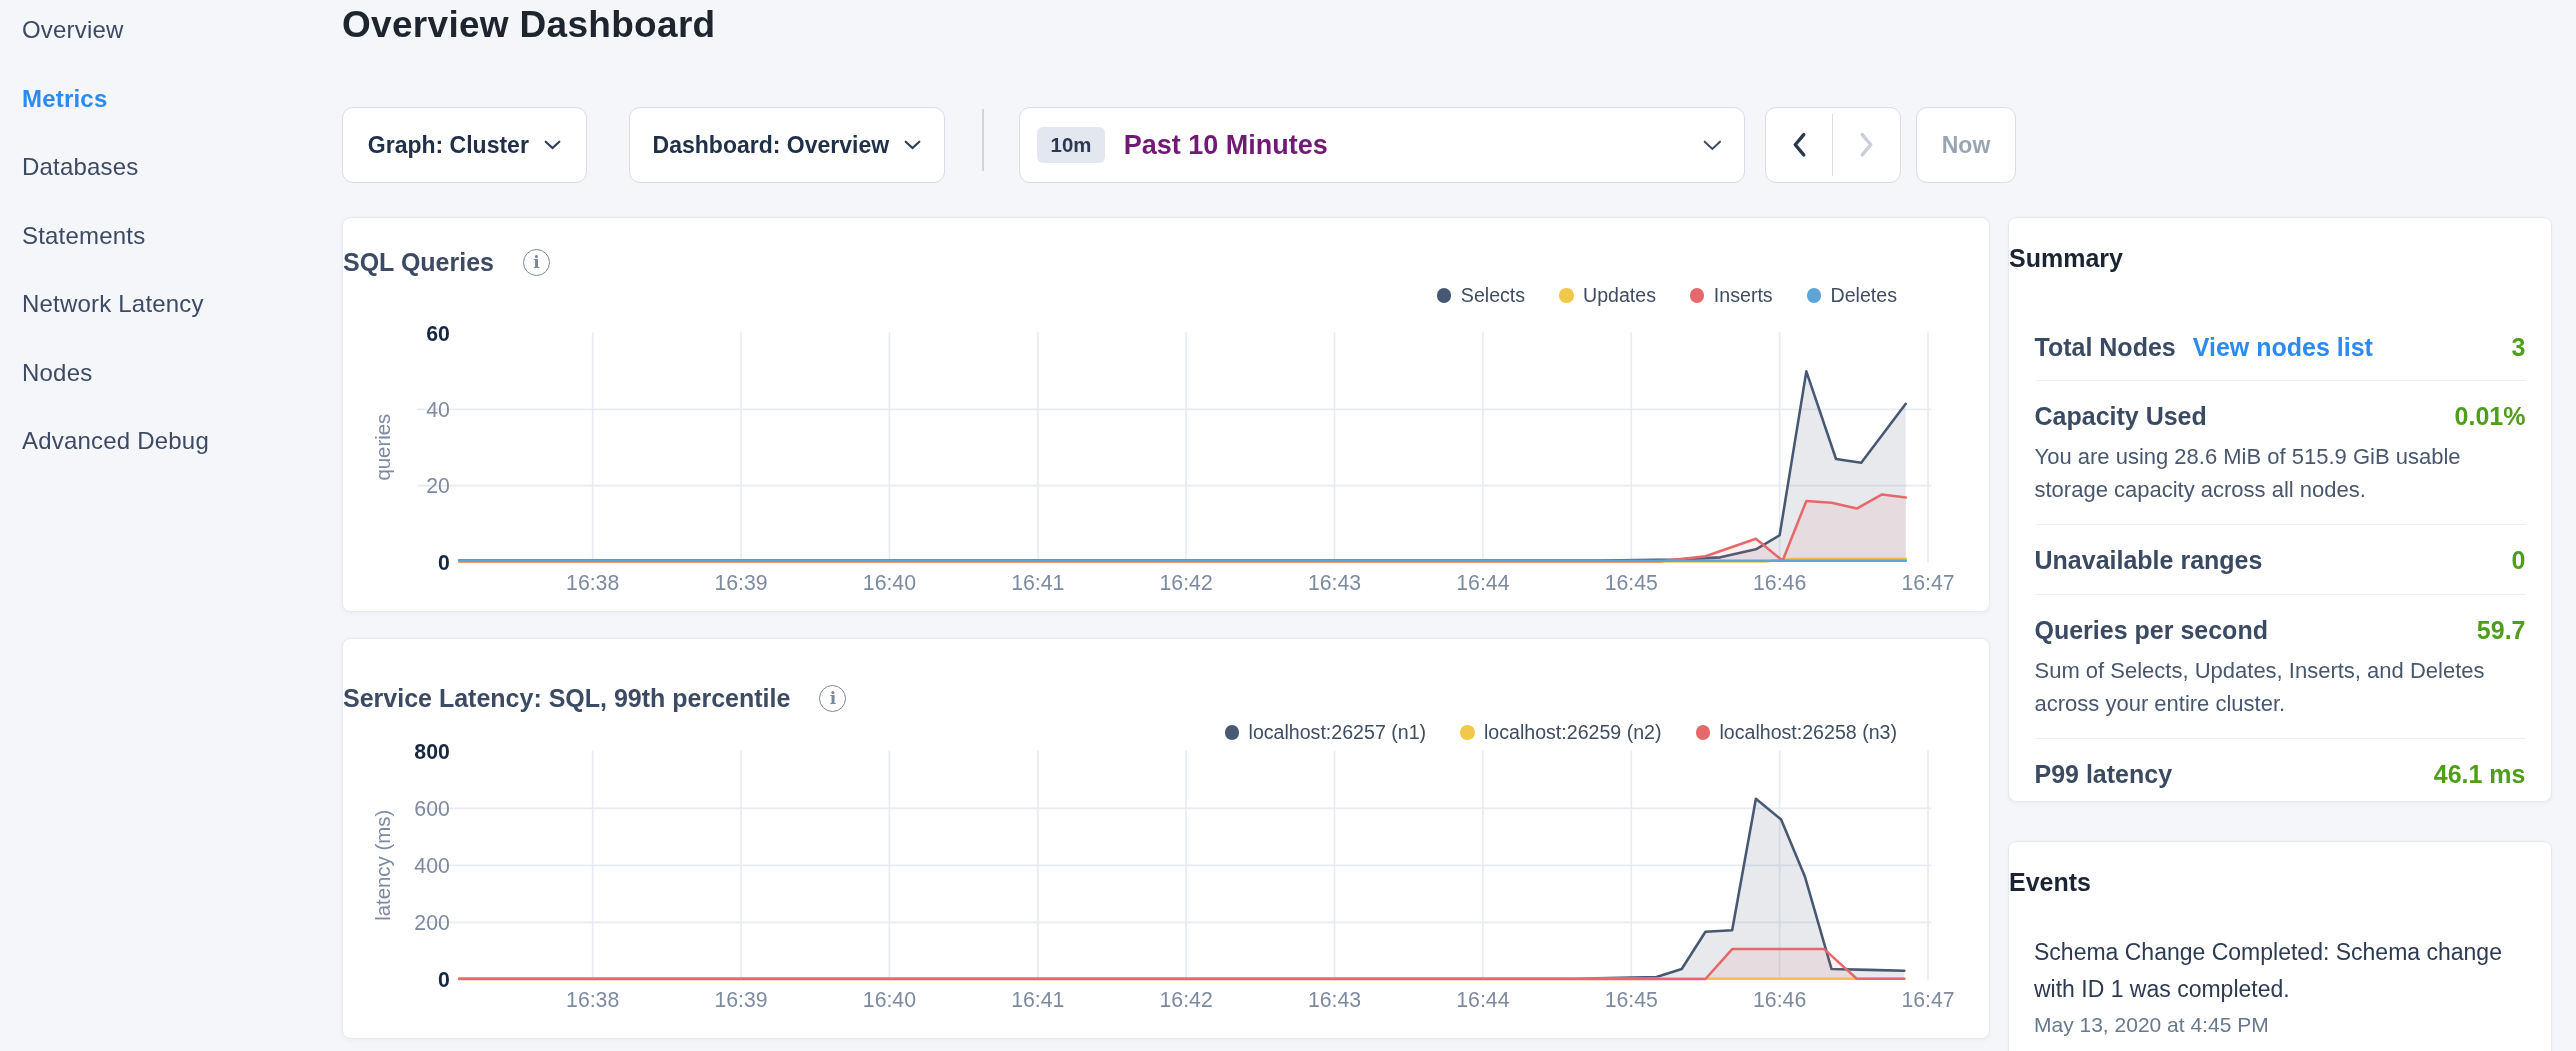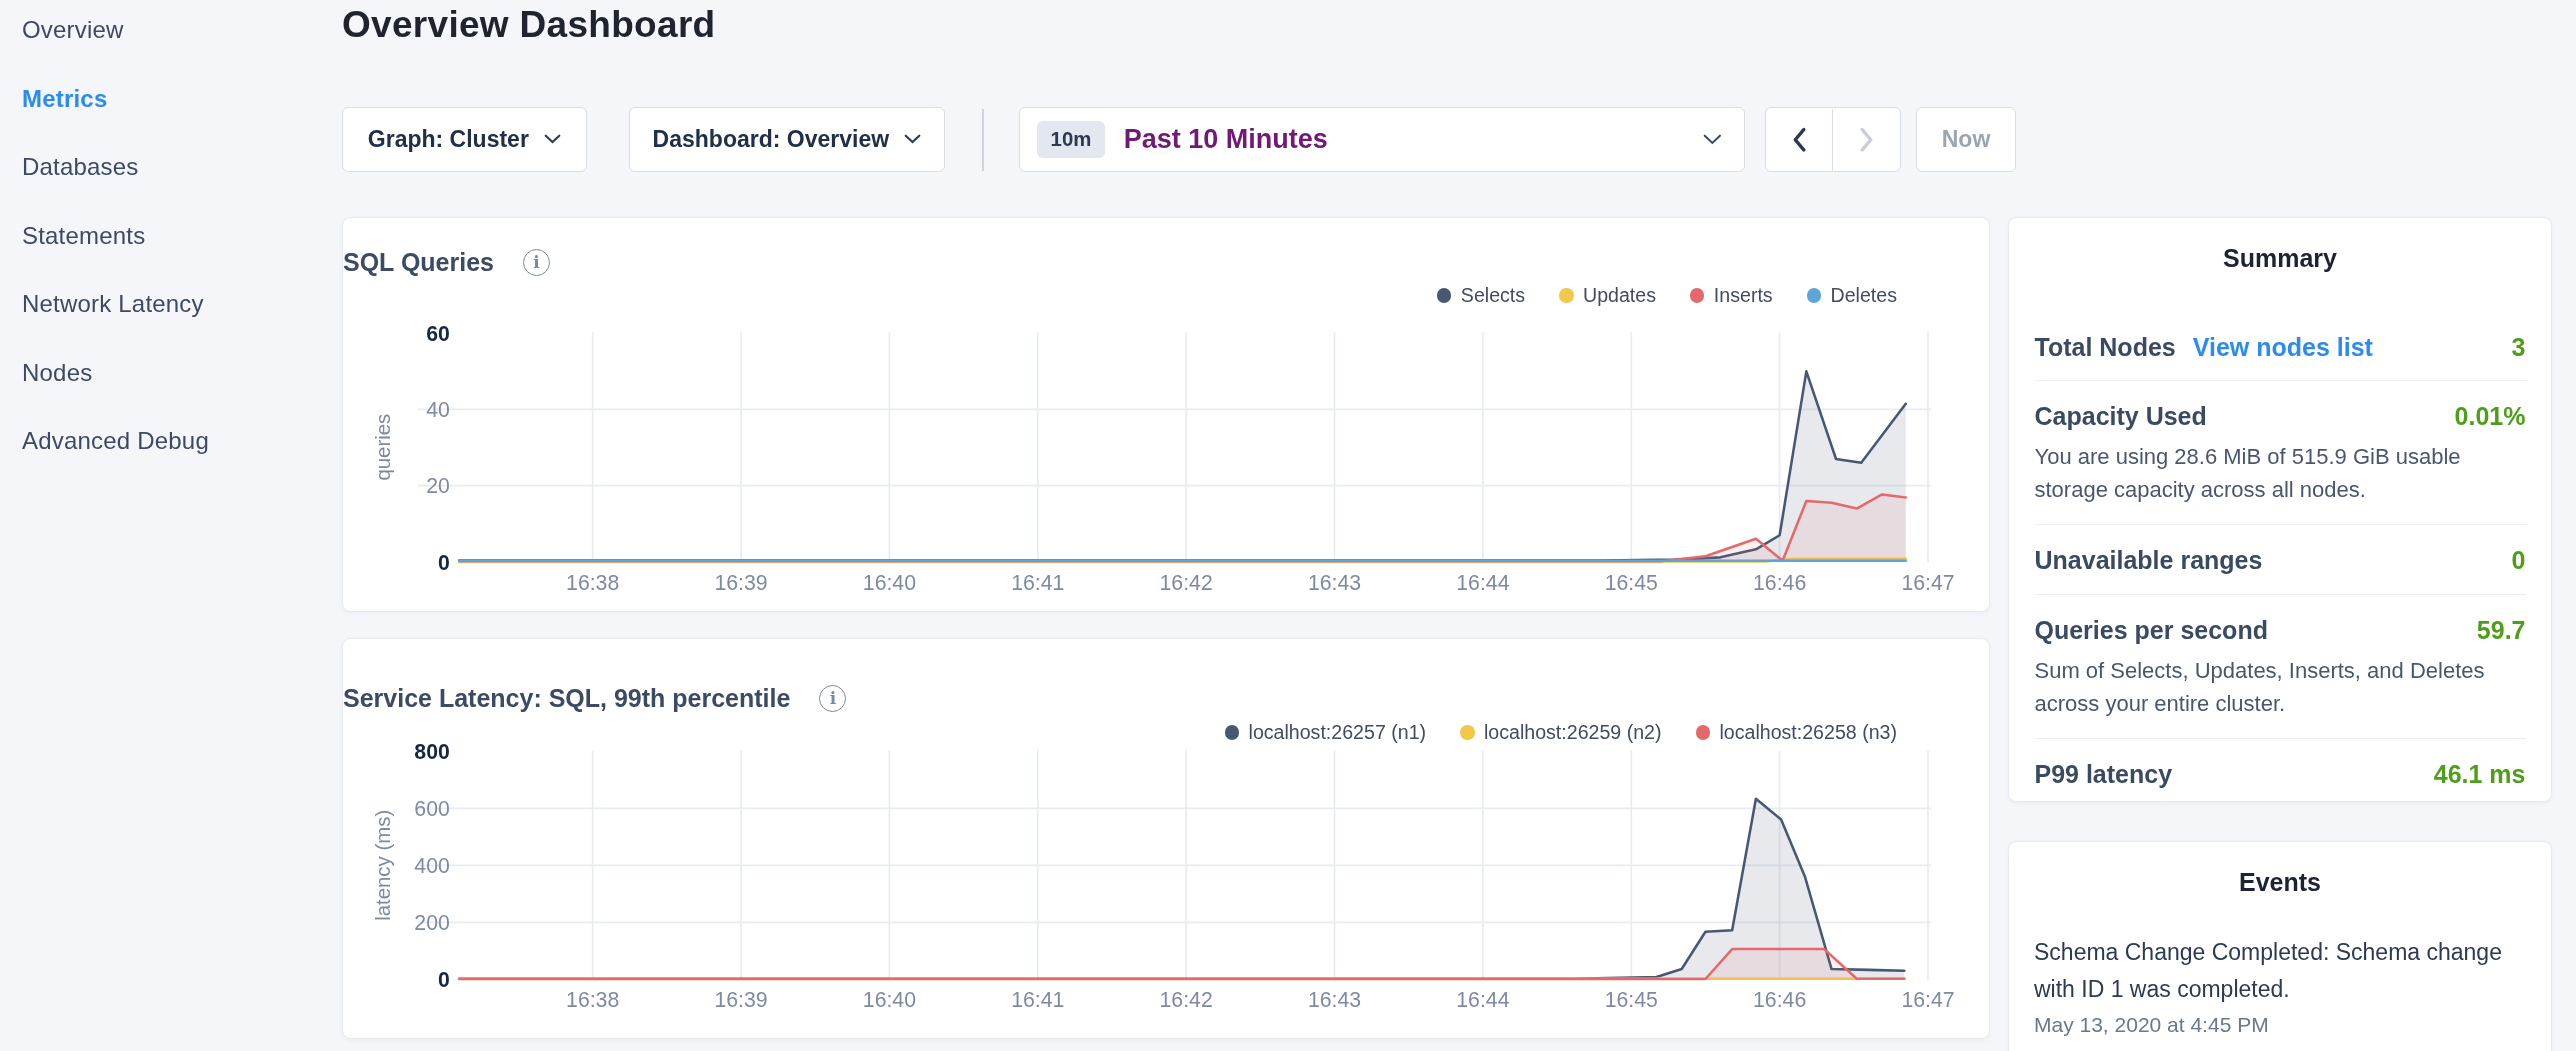--- a/index.html
+++ b/index.html
@@ -10,22 +10,22 @@
     -webkit-font-smoothing:antialiased;
   }
   
   .sidebar{position:absolute;left:0;top:0;width:340px;height:1051px}
   .nav{list-style:none;margin:0;padding:17px 0 0 22px}
   .nav li{font-size:24px;line-height:25.5px;margin-bottom:43px;color:#3d4a63;cursor:pointer;letter-spacing:0.2px}
   .nav li.active{color:#2b8bf2;font-weight:bold}
   
   .page-title{position:absolute;left:342px;top:4px;font-size:37px;font-weight:bold;color:#1e252f;letter-spacing:0.3px}
   
-  .ctl{position:absolute;top:107px;height:65px;box-sizing:border-box;background:#fff;
-       border:1.7px solid #d8dde6;border-radius:6px;display:flex;align-items:center;cursor:pointer}
+  .ctl{position:absolute;top:107px;height:76px;box-sizing:border-box;background:#fff;
+       border:1.7px solid #d8dde6;border-radius:11px;display:flex;align-items:center;cursor:pointer}
   .select-box{justify-content:center;gap:15.3px;font-size:23px;font-weight:bold;color:#203049}
   #graph-select{left:342px;width:245px}
   #dash-select{left:629px;width:316px}
   .vdivider{position:absolute;left:982px;top:109px;width:1.7px;height:62px;background:#cfd5de}
   #time-select{left:1019px;width:726px;justify-content:flex-start;padding:0 22px 0 17px}
   .range-badge{background:#e3e8f0;border-radius:6px;padding:6.8px 13.6px;font-size:20.4px;font-weight:bold;color:#2c3950}
   .range-label{margin-left:18.7px;font-size:27px;font-weight:bold;color:#701a75}
   #time-select .chev{margin-left:auto}
   .pager{left:1765px;width:136px;padding:0}
   .pager .cell{width:66px;height:62px;display:flex;align-items:center;justify-content:center}
@@ -48,21 +48,21 @@
              color:#7b88a0;font-family:"DejaVu Serif",serif;cursor:pointer}
   .legend{position:absolute;right:92px;display:flex;gap:34px;align-items:center}
   #chart-card-1 .legend{top:66px}
   #chart-card-2 .legend{top:82px}
   .litem{display:flex;align-items:center;gap:9.4px;font-size:19.6px;color:#3f4c61}
   .ldot{width:14.5px;height:14.5px;border-radius:50%}
   .chart-svg{position:absolute;left:32px}
   #chart-card-1 .chart-svg{top:98px}
   #chart-card-2 .chart-svg{top:102px}
   
-  .panel-title{text-align:center;font-size:25px;font-weight:bold;color:#1c2433;margin-top:25.5px}
+  .panel-title{font-size:25px;font-weight:bold;color:#1c2433;margin-top:25.5px}
   .summary-body{padding:0 25.5px;margin-top:60px}
   .srow{padding:21px 0 18.7px;border-bottom:1.7px solid #eceff4}
   .srow:first-child{padding-top:0}
   .srow:last-child{border-bottom:none}
   .srow-top{display:flex;justify-content:space-between;align-items:baseline}
   .slabel{font-size:25px;font-weight:bold;color:#3a4a63}
   .slink{font-size:25px;font-weight:bold;color:#2b8bf2;margin-left:17px;cursor:pointer;text-decoration:none}
   .svalue{font-size:25px;font-weight:bold;color:#4e9e1a;white-space:nowrap}
   .sdesc{font-size:22px;color:#49576e;line-height:33px;margin-top:8.5px}
   

